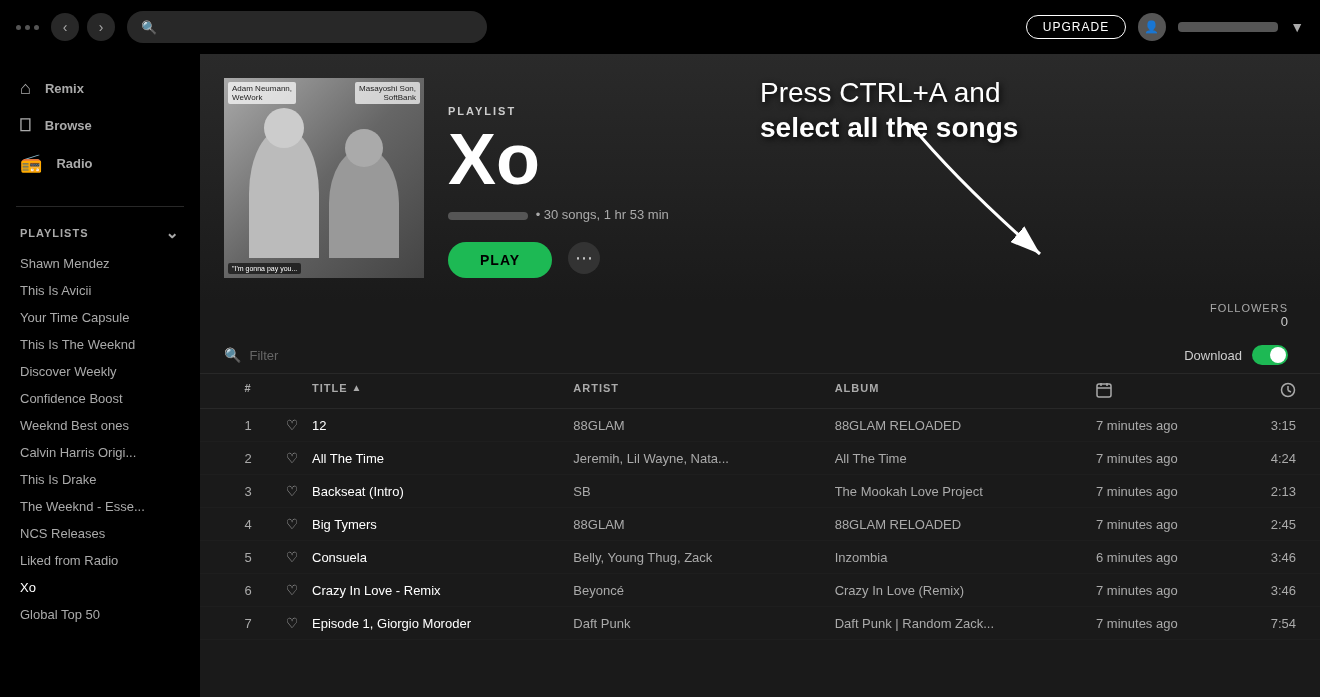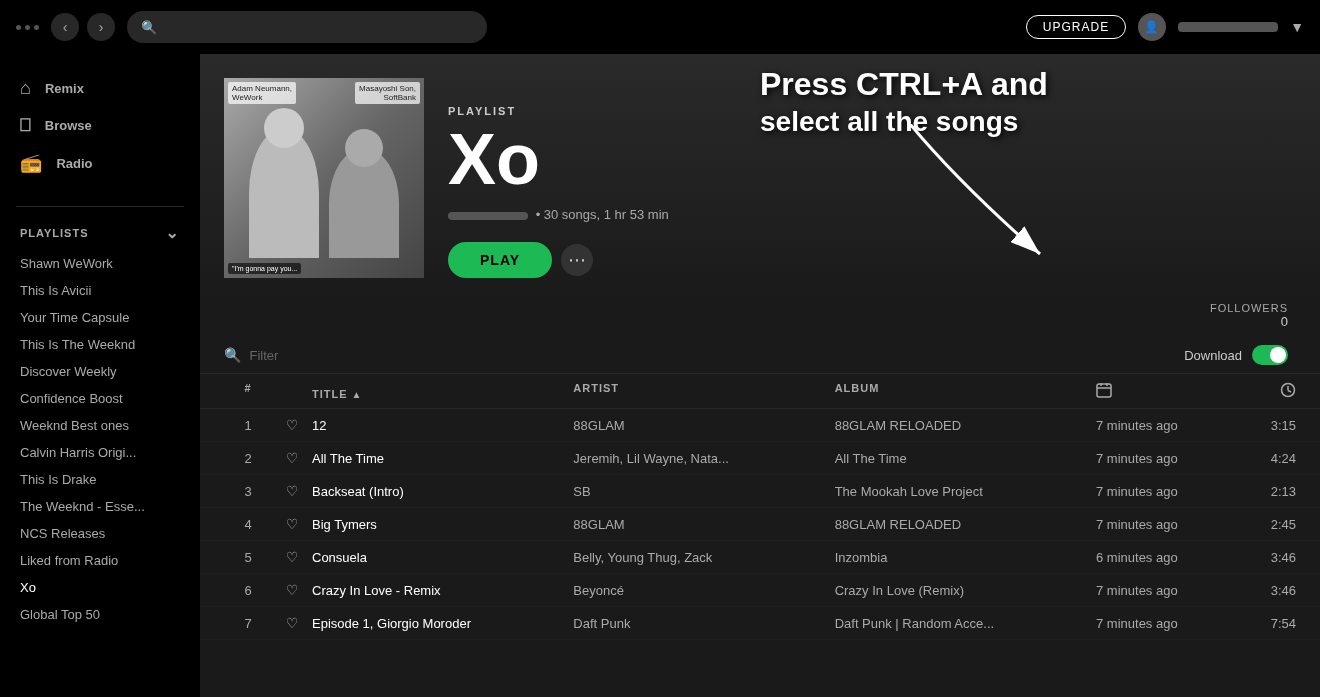--- a/index.html
+++ b/index.html
@@ -130,21 +130,21 @@
       font-size: 11px; font-weight: 700; letter-spacing: 2px;
       text-transform: uppercase; color: #ccc; margin-bottom: 6px;
     }
     .playlist-title {
       font-size: 72px; font-weight: 900; color: #fff; line-height: 1;
       margin-bottom: 12px;
     }
     .playlist-meta {
       font-size: 13px; color: #aaa; margin-bottom: 20px;
     }
-    .playlist-actions { display: flex; align-items: center; gap: 9px; }
+    .playlist-actions { display: flex; align-items: flex-start; gap: 16px; }
     .play-btn {
       background: #1db954; color: #000; border: none;
       border-radius: 20px; padding: 10px 32px;
       font-size: 14px; font-weight: 700; cursor: pointer; letter-spacing: 1px;
     }
     .more-btn {
       width: 32px; height: 32px; border-radius: 50%; background: #333;
       display: flex; align-items: center; justify-content: center;
       cursor: pointer; font-size: 18px; color: #ccc; border: none;
     }
@@ -184,21 +184,21 @@
     .tracks-header {
       display: grid;
       grid-template-columns: 48px 40px 1fr 1fr 1fr 120px 80px;
       padding: 8px 24px 8px 24px;
       border-bottom: 1px solid #282828;
       font-size: 11px; color: #aaa; font-weight: 700; letter-spacing: 1px;
       text-transform: uppercase;
     }
     .col-num { text-align: center; }
     .col-like { text-align: center; }
-    .col-title { display: flex; align-items: flex-end; gap: 4px; }
+    .col-title { display: flex; align-items: flex-start; gap: 4px; }
     .sort-arrow { font-size: 10px; }
 
     .track-row {
       display: grid;
       grid-template-columns: 48px 40px 1fr 1fr 1fr 120px 80px;
       padding: 8px 24px;
       align-items: center;
       border-bottom: 1px solid #1e1e1e;
       font-size: 13px;
     }
@@ -256,40 +256,40 @@
       <div class="sidebar-nav-item">
         <span class="nav-icon">📻</span>
         <span>Radio</span>
       </div>
     </div>
     <div class="sidebar-divider"></div>
     <div class="playlists-header">
       <span>PLAYLISTS</span>
       <span class="collapse-icon">⌄</span>
     </div>
-    <div class="sidebar-playlist">Shawn WeWork</div>
+    <div class="sidebar-playlist">Shawn Mendez</div>
     <div class="sidebar-playlist">This Is Avicii</div>
     <div class="sidebar-playlist">Your Time Capsule</div>
     <div class="sidebar-playlist">This Is The Weeknd</div>
     <div class="sidebar-playlist">Discover Weekly</div>
     <div class="sidebar-playlist">Confidence Boost</div>
     <div class="sidebar-playlist">Weeknd Best ones</div>
     <div class="sidebar-playlist">Calvin Harris Origi...</div>
     <div class="sidebar-playlist">This Is Drake</div>
     <div class="sidebar-playlist">The Weeknd - Esse...</div>
     <div class="sidebar-playlist">NCS Releases</div>
     <div class="sidebar-playlist">Liked from Radio</div>
     <div class="sidebar-playlist active">Xo</div>
     <div class="sidebar-playlist">Global Top 50</div>
   </div>
 
   <div class="content" style="position:relative;">
 
     <div style="position:absolute; top:10px; left:560px; z-index:100; pointer-events:none;">
-      <div style="font-size:32px; font-weight:700; color:#fff; line-height:1.25; text-shadow:2px 2px 6px rgba(0,0,0,0.9);">Press CTRL+A and</div>
+      <div style="font-size:28px; font-weight:400; color:#fff; line-height:1.25; text-shadow:2px 2px 6px rgba(0,0,0,0.9);margin-top:11px;">Press CTRL+A and</div>
       <div style="font-size:28px; font-weight:900; color:#fff; line-height:1.25; text-shadow:2px 2px 6px rgba(0,0,0,0.9);">select all the songs</div>
 
       <svg width="200" height="160" style="position:absolute; top:60px; left:120px;">
         <defs>
           <marker id="arrowhead" markerWidth="10" markerHeight="7" refX="10" refY="3.5" orient="auto">
             <polygon points="0 0, 10 3.5, 0 7" fill="white"></polygon>
           </marker>
         </defs>
         <path d="M 30 0 Q 80 60 160 130" stroke="white" stroke-width="3" fill="none" marker-end="url(#arrowhead)"></path>
       </svg>
@@ -438,20 +438,20 @@
         <div class="track-album">Crazy In Love (Remix)</div>
         <div class="track-time-ago">7 minutes ago</div>
         <div class="track-duration">3:46</div>
       </div>
 
       <div class="track-row">
         <div class="col-num">7</div>
         <div class="col-like"><span class="heart-icon">♡</span></div>
         <div class="track-name">Episode 1, Giorgio Moroder</div>
         <div class="track-artist">Daft Punk</div>
-        <div class="track-album">Daft Punk | Random Acce...</div>
+        <div class="track-album">Daft Punk | Random Zack...</div>
         <div class="track-time-ago">7 minutes ago</div>
         <div class="track-duration">7:54</div>
       </div>
 
     </div>
   </div>
 </div>
 
 </body></html>

